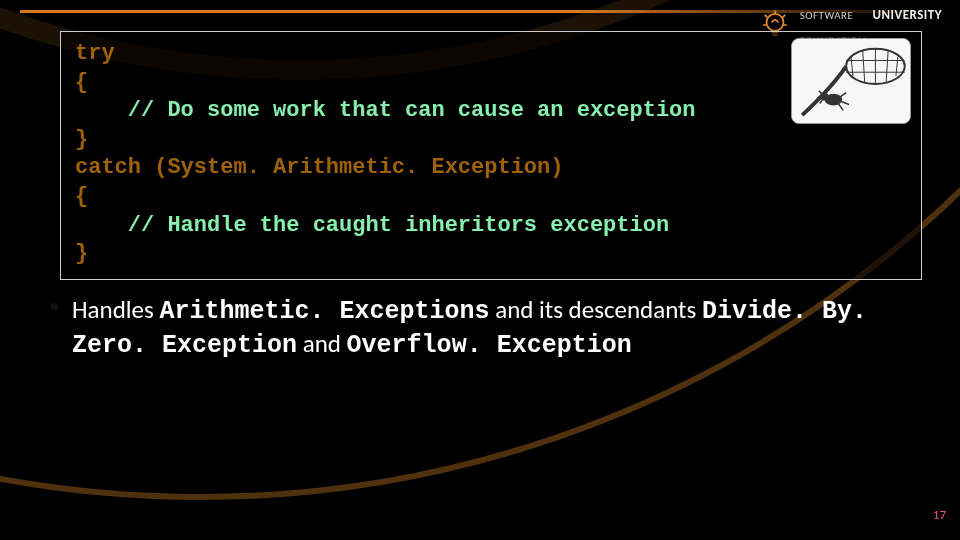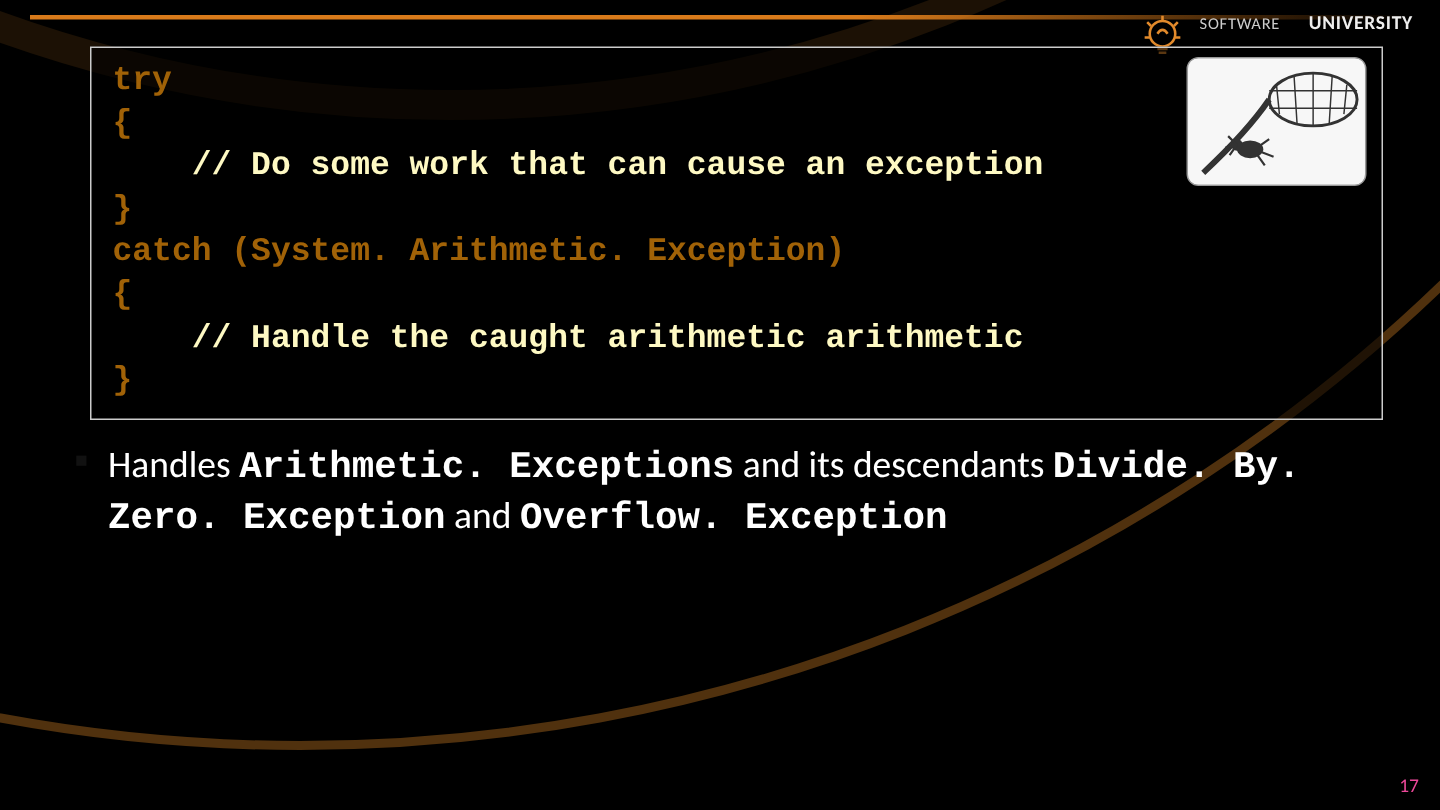--- a/index.html
+++ b/index.html
@@ -102,21 +102,21 @@
     padding: 8px 14px 10px 14px;
     font-family: Consolas, "Courier New", monospace;
     font-size: 22px;
     font-weight: 700;
     line-height: 1.3;
     color: #fff;
     white-space: pre;
     position: relative;
   }
   .codebox .kw { color: #a16207; }
-  .codebox .cm { color: #fef9c3; } 
+  .codebox .cm { color: #86efac; } 
 
   .net-img {
     position: absolute;
     right: 10px;
     top: 6px;
     width: 120px;
     height: 86px;
     background: #f4f4f4;
     border-radius: 8px;
     overflow: hidden;
@@ -137,21 +137,21 @@
     position:absolute;
     left:0; top:4px;
     color:#111;
     font-size:14px;
   }
   .mono { font-family: Consolas, "Courier New", monospace; font-weight:700; }
 
   .pagenum {
     position:absolute;
     right: 14px;
-    bottom: 8px;
+    bottom: 18px;
     font-size: 13px;
     color: #ec4899;
   }
 </style>
 </head>
 <body>
 
 <div class="arc1"></div>
 <div class="arc2"></div>
 
@@ -182,21 +182,21 @@
           <path d="M55 28 Q40 50 10 78" stroke="#333" stroke-width="4" fill="none"></path>
           <ellipse cx="42" cy="62" rx="9" ry="6" fill="#333"></ellipse>
           <circle cx="33" cy="59" r="4" fill="#333"></circle>
           <path d="M33 59 l-6 -6 M33 59 l-8 2 M33 59 l-5 7 M48 60 l7 -5 M50 64 l8 3 M47 66 l5 7" stroke="#333" stroke-width="1.5"></path>
         </svg></div><span class="kw">try</span>
 <span class="kw">{</span>
 <span class="cm">    // Do some work that can cause an exception</span>
 <span class="kw">}</span>
 <span class="kw">catch (System. Arithmetic. Exception)</span>
 <span class="kw">{</span>
-<span class="cm">    // Handle the caught arithmetic arithmetic</span>
+<span class="cm">    // Handle the caught inheritors exception</span>
 <span class="kw">}</span>
 </div>
 
   <ul class="sub">
     <li>
       <span>Handles </span><span class="mono">Arithmetic. Exceptions</span><span> and its descendants </span><span class="mono">Divide. By. Zero. Exception</span><span> and </span><span class="mono">Overflow. Exception</span>
     </li>
   </ul>
 
   <div class="pagenum">17</div>

